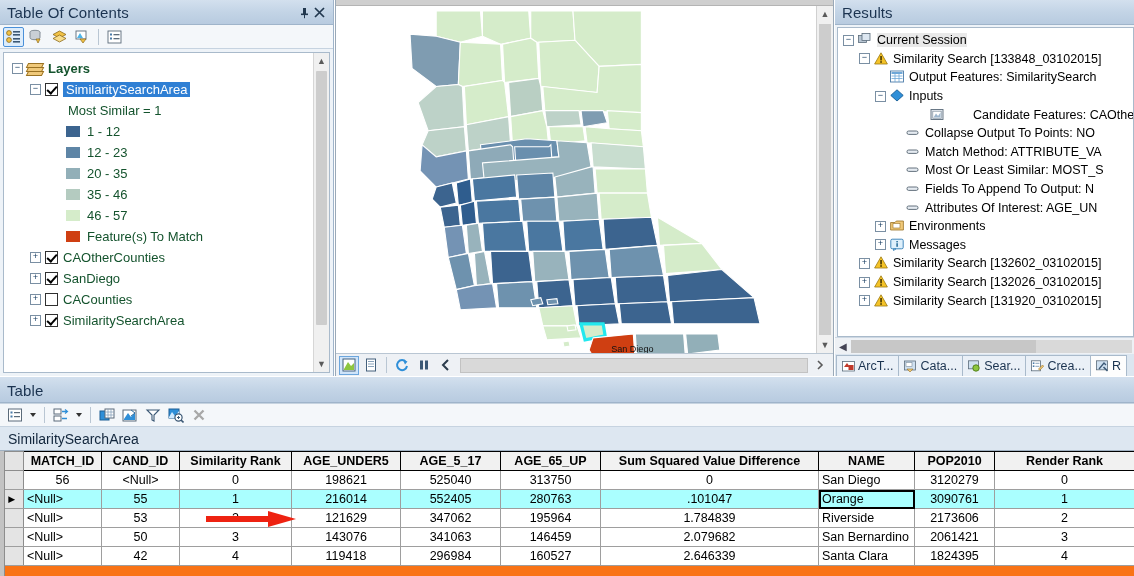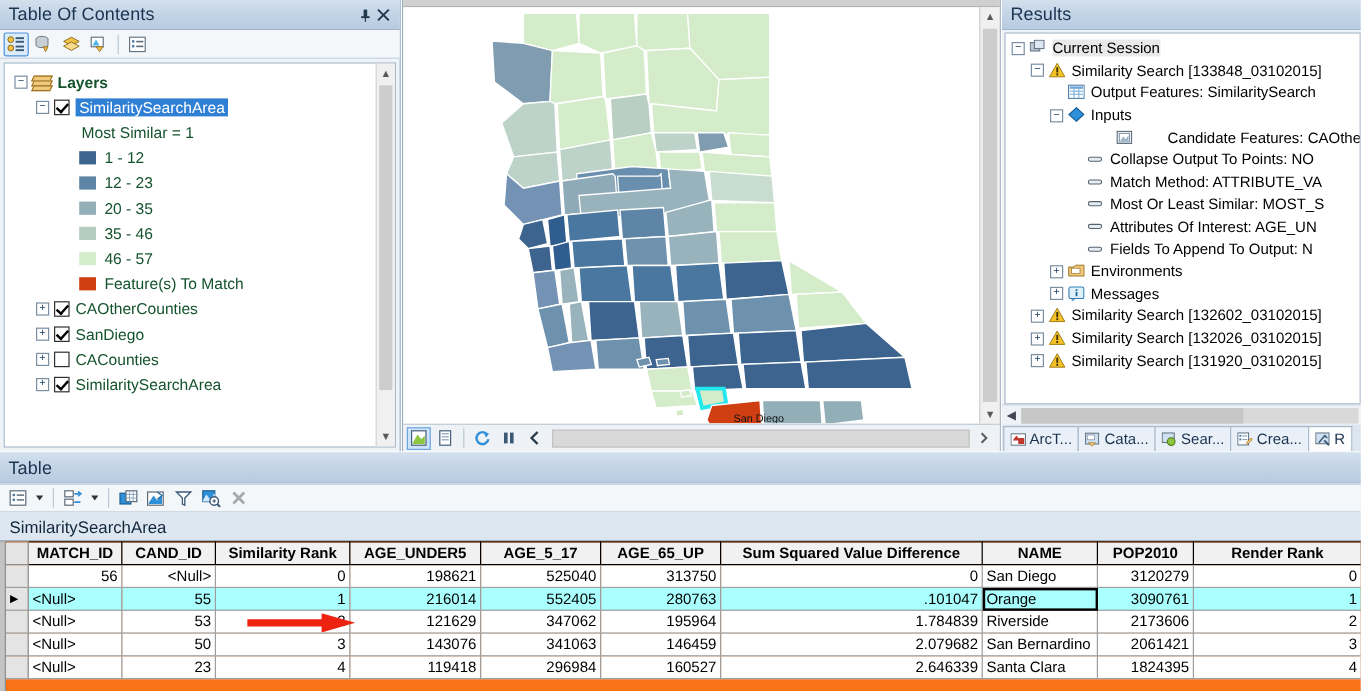--- a/index.html
+++ b/index.html
@@ -195,21 +195,21 @@
   }
   table.grid td {
     border-bottom: 1px solid #9e9e9e; border-right: 1px solid #9e9e9e;
     font-size: 12.5px; height: 19px; padding: 0 3px; white-space: nowrap;
     background: #fff; color: #000;
   }
   table.grid td.rowsel {
     background: #e4e4e4; border-right: 1px solid #8d8d8d;
     text-align: center; color: #000; font-size: 9px;
   }
-  td.num { text-align: right; margin-top: 18px; }
+  td.num { text-align: center; margin-top: 18px; }
   td.txt { text-align: left; }
   tr.selected td { background: #aaffff; }
   tr.selected td.rowsel { background: #e4e4e4; }
   td.cellsel { outline: 2px solid #000; outline-offset: -2px; }
   #grid-left-edge {
     position: absolute; left: 0; top: 0; width: 5px; height: 100%;
     background: #c3c3c3; border-right: 1px solid #8d8d8d;
   }
 
   
@@ -569,28 +569,28 @@
             <span class="rico"><svg width="14" height="13" viewBox="0 0 14 13">
                 <rect x="1" y="5" width="11" height="3.4" rx="1.6" fill="#e6ecf2" stroke="#55636f" stroke-width=".9"></rect>
               </svg></span>
             <span class="rlbl">Most Or Least Similar: MOST_S</span>
           </div>
           <div class="rr" style="padding-left: 50px;">
             <span style="width: 11px; height: 11px; margin-right: 4px; flex: 0 0 auto; font-size: 9px; line-height: 9px; text-align: center; color: rgb(19, 57, 94); font-family: &quot;Liberation Mono&quot;, monospace;"></span>
             <span class="rico"><svg width="14" height="13" viewBox="0 0 14 13">
                 <rect x="1" y="5" width="11" height="3.4" rx="1.6" fill="#e6ecf2" stroke="#55636f" stroke-width=".9"></rect>
               </svg></span>
-            <span class="rlbl">Attributes Of Interest: AGE_UN</span>
+            <span class="rlbl">Fields To Append To Output: N</span>
           </div>
           <div class="rr" style="padding-left: 50px;">
             <span style="width: 11px; height: 11px; margin-right: 4px; flex: 0 0 auto; font-size: 9px; line-height: 9px; text-align: center; color: rgb(19, 57, 94); font-family: &quot;Liberation Mono&quot;, monospace;"></span>
             <span class="rico"><svg width="14" height="13" viewBox="0 0 14 13">
                 <rect x="1" y="5" width="11" height="3.4" rx="1.6" fill="#e6ecf2" stroke="#55636f" stroke-width=".9"></rect>
               </svg></span>
-            <span class="rlbl">Fields To Append To Output: N</span>
+            <span class="rlbl">Attributes Of Interest: AGE_UN</span>
           </div>
           <div class="rr" style="padding-left: 34px;">
             <span style="width: 11px; height: 11px; margin-right: 4px; flex: 0 0 auto; font-size: 9px; line-height: 9px; text-align: center; color: rgb(19, 57, 94); font-family: &quot;Liberation Mono&quot;, monospace; border: 1px solid rgb(122, 143, 163); background: rgb(255, 255, 255); cursor: pointer;">+</span>
             <span class="rico"><svg width="14" height="13" viewBox="0 0 14 13">
                 <path d="M0.6 3.5 L5 3.5 L6.3 2 L13.4 2 L13.4 11 L0.6 11 z" fill="#f0c97a" stroke="#9a7223" stroke-width=".8"></path>
                 <rect x="3" y="4.5" width="7" height="4.5" fill="#fff" stroke="#9a7223" stroke-width=".6"></rect>
               </svg></span>
             <span class="rlbl">Environments</span>
           </div>
           <div class="rr" style="padding-left: 34px;">
@@ -840,21 +840,21 @@
               <td class="num">341063</td>
               <td class="num">146459</td>
               <td class="num">2.079682</td>
               <td class="txt">San Bernardino</td>
               <td class="num">2061421</td>
               <td class="num">3</td>
             </tr>
             <tr class="">
               <td class="rowsel"></td>
               <td class="txt">&lt;Null&gt;</td>
-              <td class="num">23</td>
+              <td class="num">42</td>
               <td class="num">4</td>
               <td class="num">119418</td>
               <td class="num">296984</td>
               <td class="num">160527</td>
               <td class="num">2.646339</td>
               <td class="txt">Santa Clara</td>
               <td class="num">1824395</td>
               <td class="num">4</td>
             </tr>
           </tbody>

